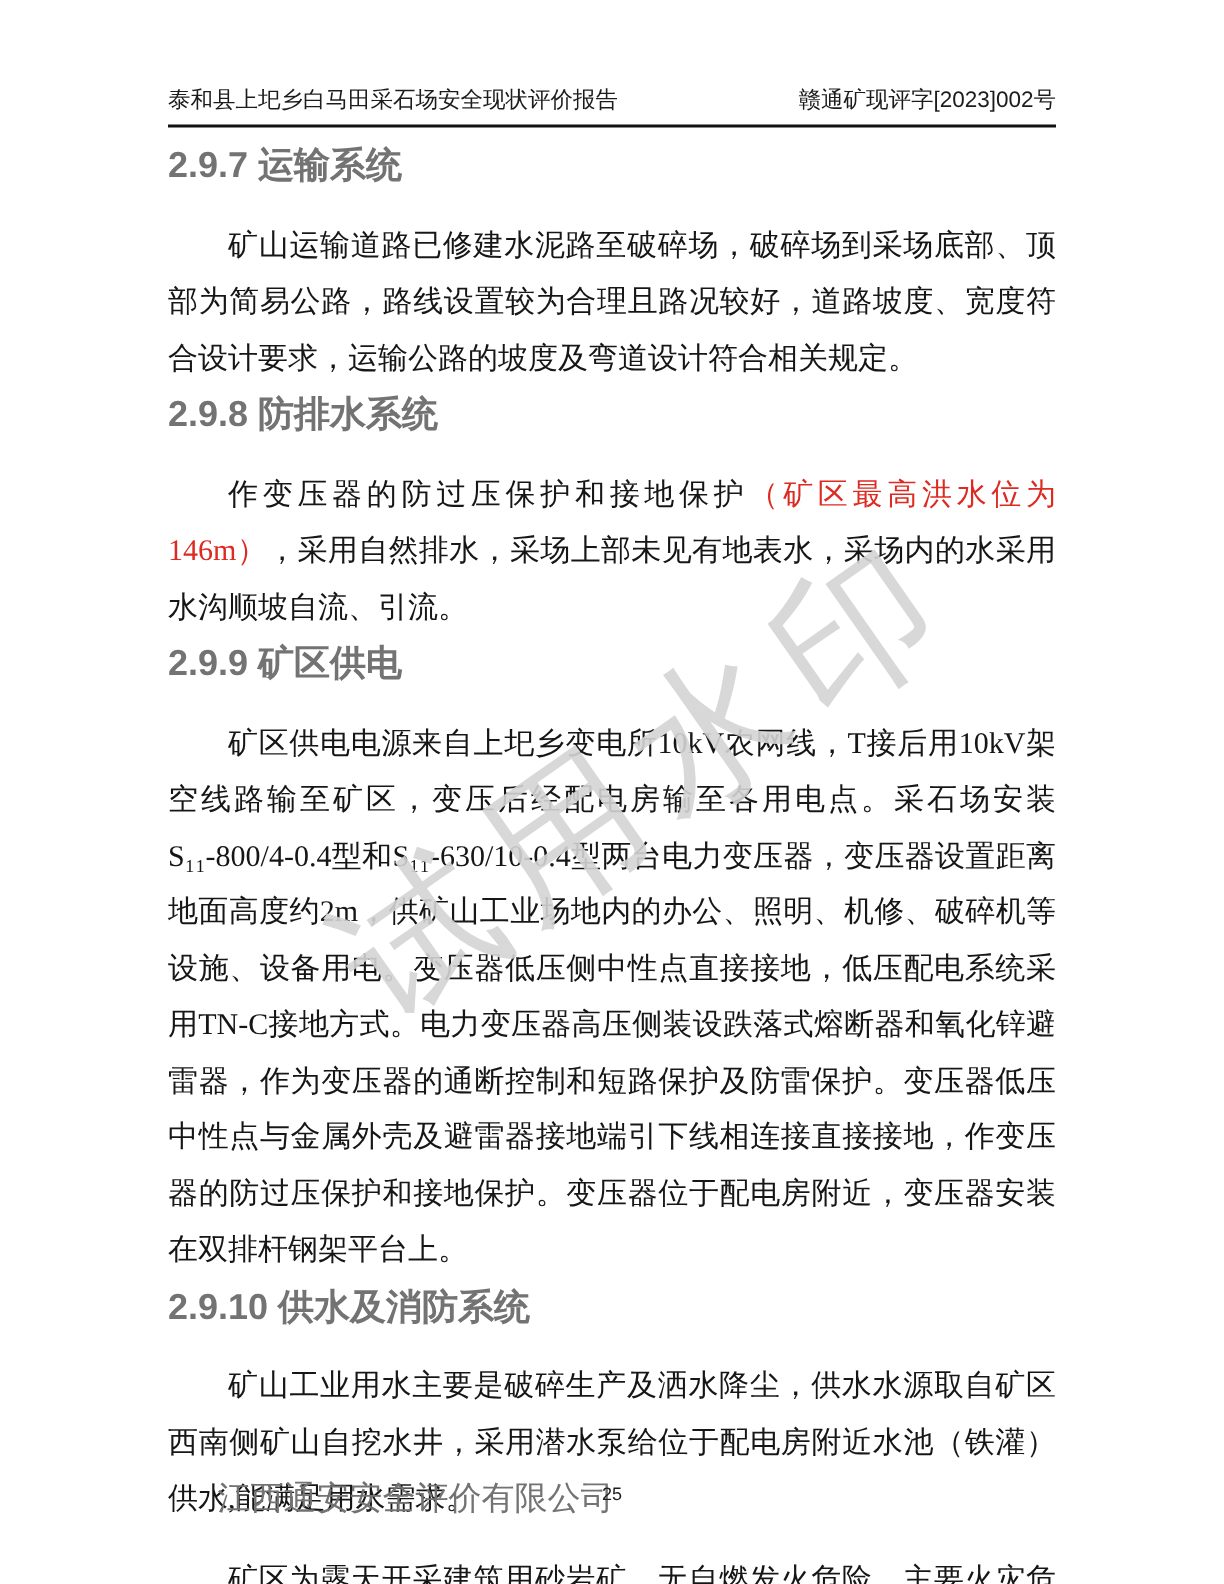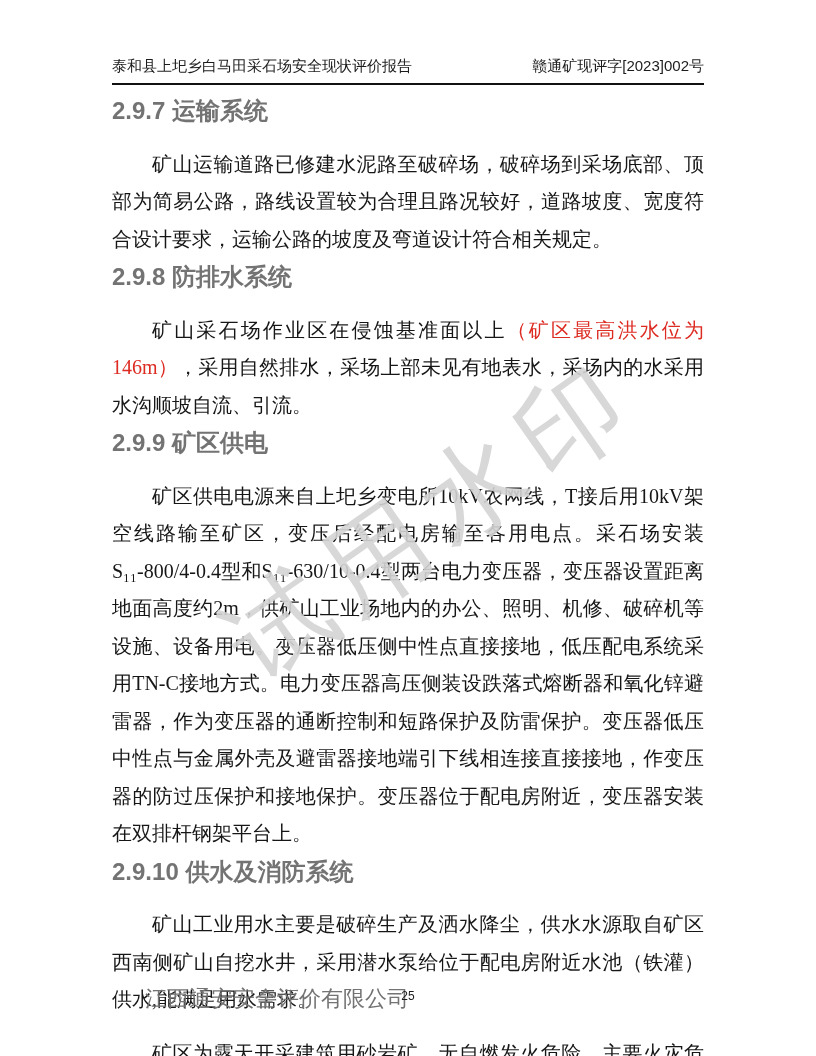--- a/index.html
+++ b/index.html
@@ -68,21 +68,21 @@
 
   <div class="watermark">试用水印</div>
 
   <main class="doc-body">
 
 
     <h3>2.9.7 运输系统</h3>
     <p class="ind">矿山运输道路已修建水泥路至破碎场，破碎场到采场底部、顶部为简易公路，路线设置较为合理且路况较好，道路坡度、宽度符合设计要求，运输公路的坡度及弯道设计符合相关规定。</p>
 
     <h3>2.9.8 防排水系统</h3>
-    <p class="ind"><span>矿山采石场作业区在侵蚀基准面以上</span><span class="red">（矿区最高洪水位为146m）</span><span>，采用自然排水，采场上部未见有地表水，采场内的水采用水沟顺坡自流、引流。</span></p>
+    <p class="ind"><span>作变压器的防过压保护和接地保护</span><span class="red">（矿区最高洪水位为146m）</span><span>，采用自然排水，采场上部未见有地表水，采场内的水采用水沟顺坡自流、引流。</span></p>
 
     <h3>2.9.9 矿区供电</h3>
     <p class="ind">矿区供电电源来自上圯乡变电所10kV农网线，T接后用10kV架空线路输至矿区，变压后经配电房输至各用电点。采石场安装S₁₁-800/4-0.4型和S₁₁-630/10-0.4型两台电力变压器，变压器设置距离地面高度约2m，供矿山工业场地内的办公、照明、机修、破碎机等设施、设备用电。变压器低压侧中性点直接接地，低压配电系统采用TN-C接地方式。电力变压器高压侧装设跌落式熔断器和氧化锌避雷器，作为变压器的通断控制和短路保护及防雷保护。变压器低压中性点与金属外壳及避雷器接地端引下线相连接直接接地，作变压器的防过压保护和接地保护。变压器位于配电房附近，变压器安装在双排杆钢架平台上。</p>
 
     <h3>2.9.10 供水及消防系统</h3>
     <p class="ind">矿山工业用水主要是破碎生产及洒水降尘，供水水源取自矿区西南侧矿山自挖水井，采用潜水泵给位于配电房附近水池（铁灌）供水,能满足用水需求。</p>
     <p class="ind">矿区为露天开采建筑用砂岩矿，无自燃发火危险，主要火灾危险为</p>
 
   </main>
 

